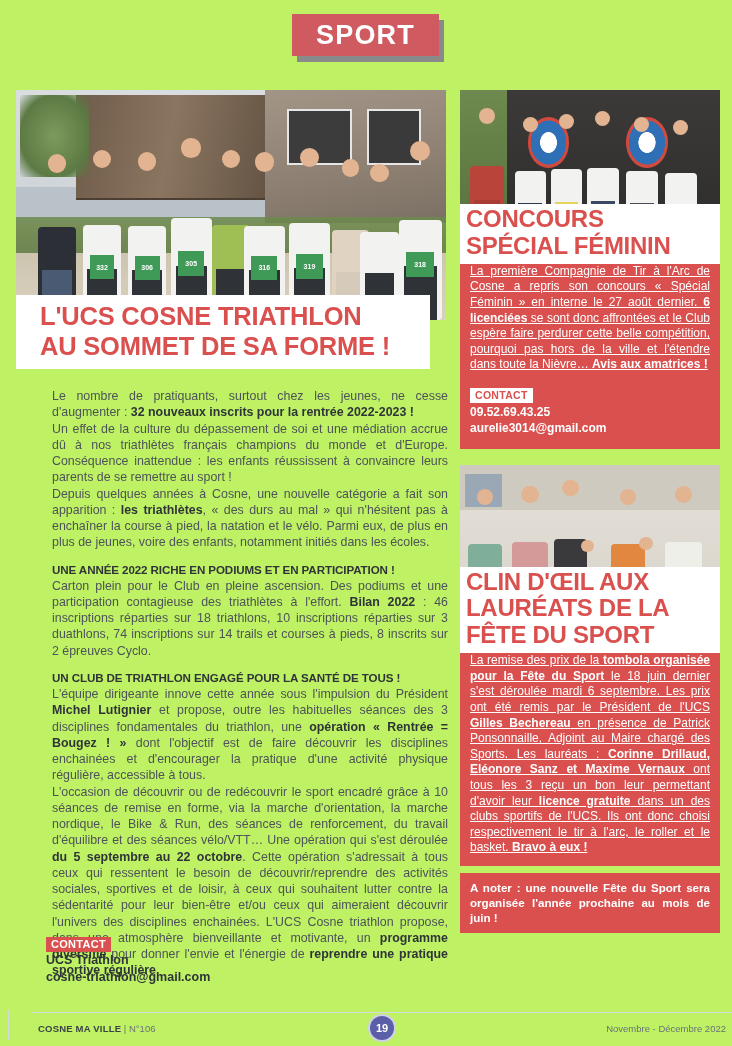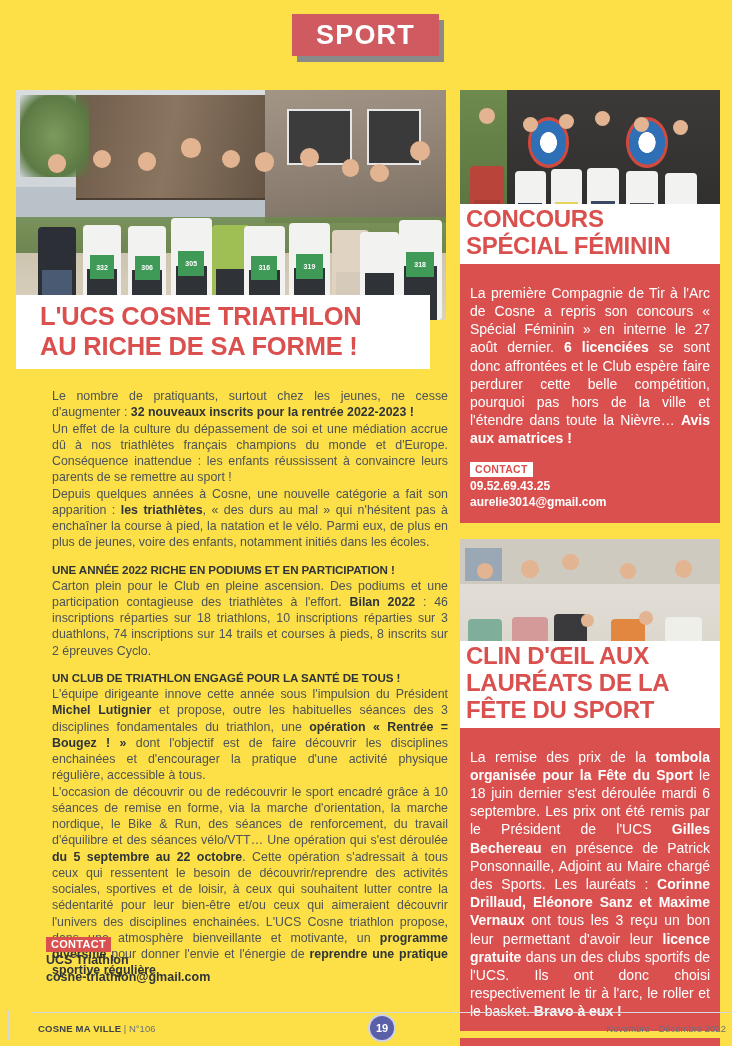--- a/index.html
+++ b/index.html
@@ -2,21 +2,21 @@
 <html><head>
 <meta charset="utf-8">
 <style>
   * { box-sizing: border-box; margin: 0; padding: 0; }
   html, body {
     width: 732px; height: 1046px;
     background: #ffffff;
     font-family: "Liberation Sans", sans-serif;
     overflow: hidden;
   }
-  .page { position: relative; width: 732px; height: 1046px; background: #fde047; }
+  .page { position: relative; width: 732px; height: 1046px; background: #bef264; }
 
   
   .sport-banner-wrap { position: absolute; left: 292px; top: 14px; }
   .sport-shadow {
     position: absolute; left: 5px; top: 6px;
     width: 147px; height: 42px; background: #8a8a8a;
   }
   .sport-banner {
     position: relative;
     width: 147px; height: 42px;
@@ -94,22 +94,23 @@
     font-size: 11px; font-weight: bold; padding: 1px 5px 2px 5px;
     letter-spacing: 0.3px;
   }
   .contact-line { font-size: 12.5px; color: #2f3438; font-weight: bold; line-height: 1.33; }
 
   
   .right-col { position: absolute; left: 460px; top: 90px; width: 260px; }
 
   .red-panel { background: #d9504f; color: #ffffff; }
   .panel-body {
-    font-size: 14px; line-height: 1.30; padding: 20px 10px 10px 10px;
+    font-size: 12px; line-height: 1.30; padding: 0 10px 10px 10px;
     text-align: justify;
+    text-decoration: underline;
   }
   .panel-body b { font-weight: bold; }
 
   .title-over {
     background: #ffffff; padding: 2px 6px 4px 6px;
   }
   .title-over .t-line {
     color: #d9504f; font-size: 24px; font-weight: bold;
     line-height: 1.12; letter-spacing: -0.3px; white-space: nowrap;
   }
@@ -219,21 +220,21 @@
       <div class="person" style="left:89%;width:10%;height:78%;">
         <div class="p-body"></div>
           <div class="p-legs"></div>
           <div class="p-head"></div>
         <div class="bib">318</div>
       </div>
     </div>
 
     <div class="headline-main">
       <div class="hl-line">L'UCS COSNE TRIATHLON</div>
-      <div class="hl-line">AU RICHE DE SA FORME !</div>
+      <div class="hl-line">AU SOMMET DE SA FORME !</div>
     </div>
   </div>
 
   <div class="body-text">
     <p>Le nombre de pratiquants, surtout chez les jeunes, ne cesse d'augmenter : <b>32 nouveaux inscrits pour la rentrée 2022-2023 !</b></p>
     <p>Un effet de la culture du dépassement de soi et une médiation accrue dû à nos triathlètes français champions du monde et d'Europe. Conséquence inattendue : les enfants réussissent à convaincre leurs parents de se remettre au sport !</p>
     <p>Depuis quelques années à Cosne, une nouvelle catégorie a fait son apparition : <b>les triathlètes</b>, « des durs au mal » qui n'hésitent pas à enchaîner la course à pied, la natation et le vélo. Parmi eux, de plus en plus de jeunes, voire des enfants, notamment initiés dans les écoles.</p>
 
     <div class="sec-head">UNE ANNÉE 2022 RICHE EN PODIUMS ET EN PARTICIPATION !</div>
     <p>Carton plein pour le Club en pleine ascension. Des podiums et une participation contagieuse des triathlètes à l'effort. <b>Bilan 2022</b> : 46 inscriptions réparties sur 18 triathlons, 10 inscriptions réparties sur 3 duathlons, 74 inscriptions sur 14 trails et courses à pieds, 8 inscrits sur 2 épreuves Cyclo.</p>

